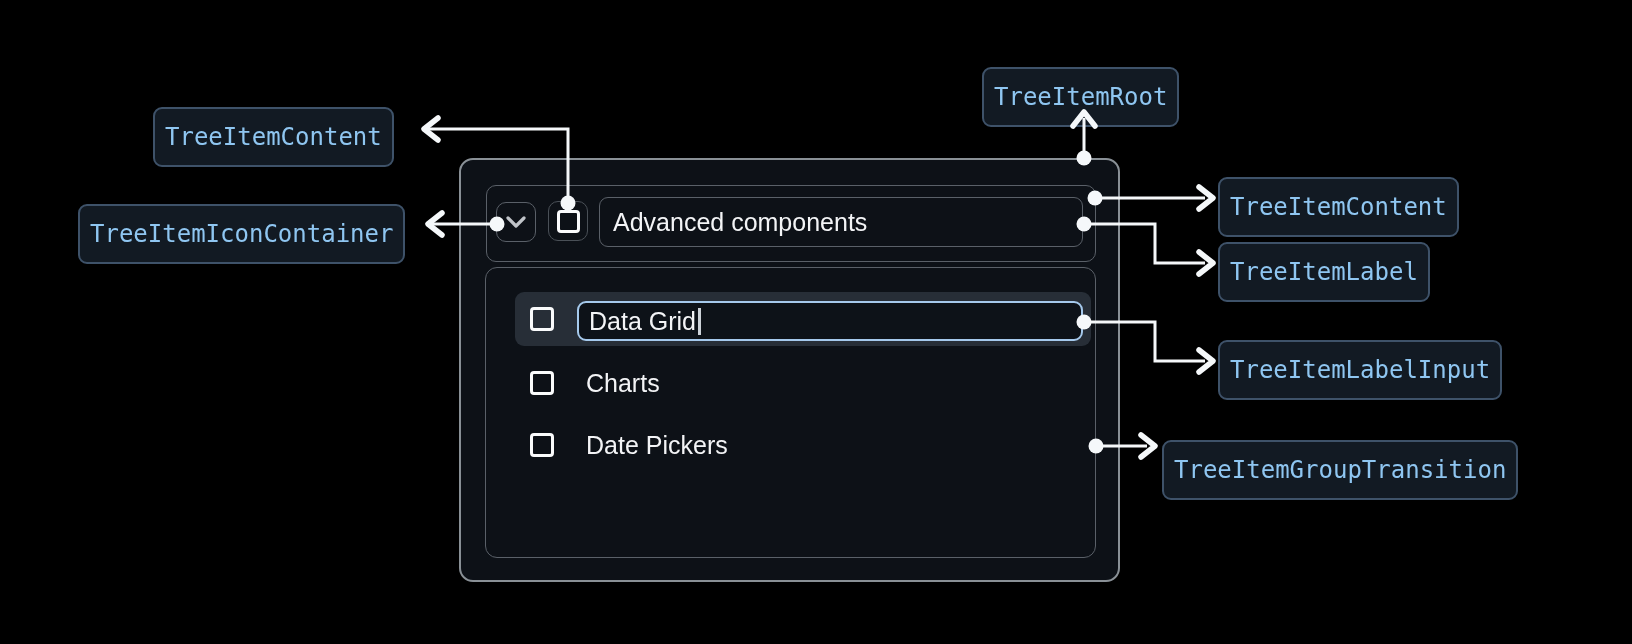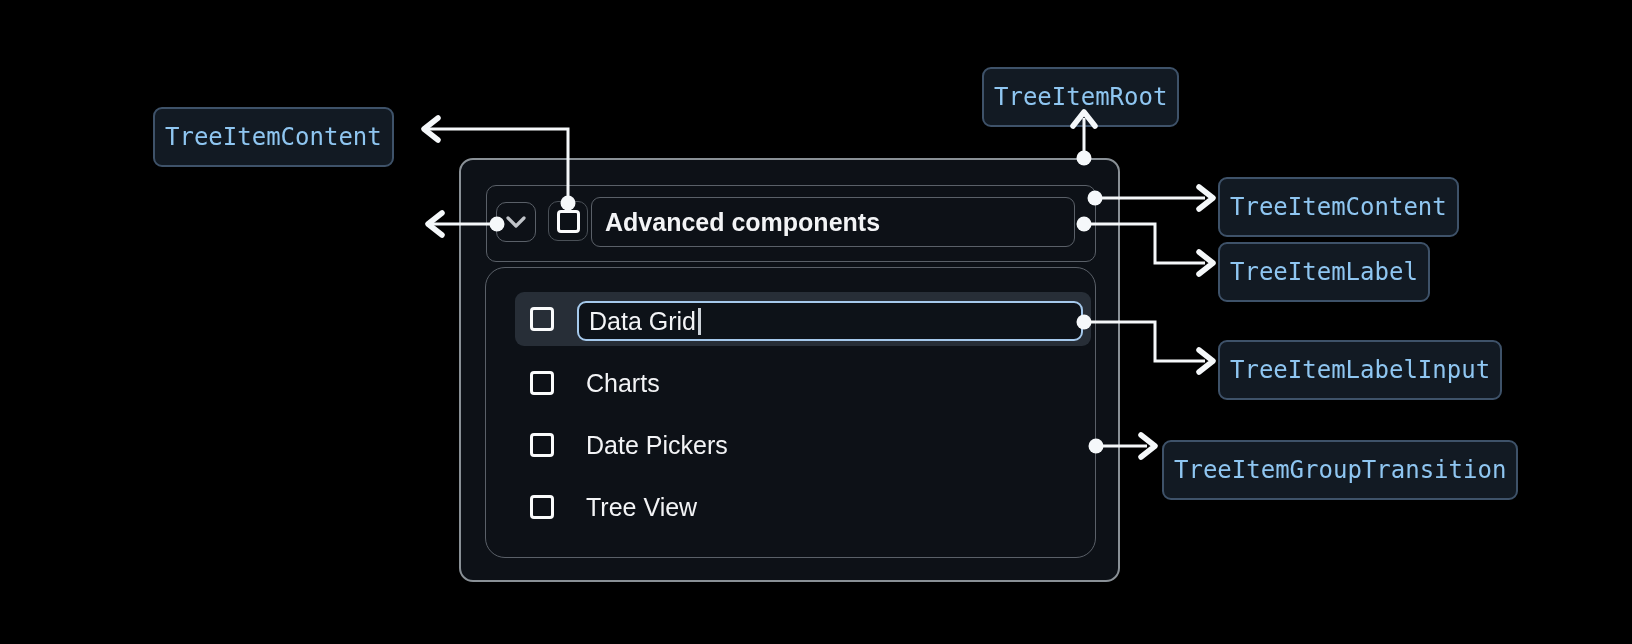--- a/index.html
+++ b/index.html
@@ -44,25 +44,25 @@
         border:1.5px solid var(--inner-border);border-radius:10px;}
   .iconbtn{position:absolute;left:9px;top:16px;width:40px;height:40px;box-sizing:border-box;
         border:1.5px solid var(--inner-border);border-radius:10px;
         display:flex;align-items:center;justify-content:center;}
   .cbwrap{position:absolute;left:61px;top:15px;width:40px;height:40px;box-sizing:border-box;
         border:1.5px solid var(--faint-border);border-radius:10px;
         display:flex;align-items:center;justify-content:center;}
   .cb{display:block;width:24px;height:24px;box-sizing:border-box;
         border:3px solid var(--checkbox);border-radius:4px;background:transparent;}
   .cbwrap .cb{width:23px;height:23px;}
-  .labelbox{position:absolute;left:104px;top:11px;width:484px;height:50px;box-sizing:border-box;
+  .labelbox{position:absolute;left:112px;top:11px;width:484px;height:50px;box-sizing:border-box;
         border:1.5px solid var(--inner-border);border-radius:9px;
-        display:flex;align-items:center;padding:12px 13px;font-size:25px;color:var(--text);font-weight:bold;}
+        display:flex;align-items:center;padding:12px 13px;font-size:25px;color:var(--text);}
   .group{position:absolute;left:24px;top:107px;width:611px;height:291px;box-sizing:border-box;
-        border:1.5px solid var(--inner-border);border-radius:20px;}
+        border:1.5px solid var(--inner-border);border-radius:12px;}
 
   .row{position:absolute;left:0;width:100%;height:48px;}
   .row .cb{position:absolute;left:44px;top:12px;}
   .rowlabel{position:absolute;left:100px;top:50%;transform:translateY(-50%);
         font-size:25px;color:var(--text);white-space:nowrap;}
   .r2{top:91px}.r3{top:153px}.r4{top:215px}
 
   .row-editing{position:absolute;left:29px;top:24px;width:576px;height:54px;
         background:var(--row-highlight-bg);border-radius:9px;}
   .row-editing .cb{position:absolute;left:15px;top:15px;}
@@ -77,20 +77,21 @@
   .chead{fill:none;stroke:var(--connector);stroke-width:5.5;stroke-linecap:round;stroke-linejoin:round;}
   .cdot{fill:var(--connector);}
   .chevron{fill:none;stroke:var(--chevron);stroke-width:3.2;stroke-linecap:round;stroke-linejoin:round;}
 </style>
 </head>
 <body>
 
 <div class="stage">
 
   <div class="badge b-checkbox">TreeItemContent</div>
+  <div class="badge b-iconcontainer">TreeItemIconContainer</div>
   <div class="badge b-root">TreeItemRoot</div>
   <div class="badge b-content">TreeItemContent</div>
   <div class="badge b-label">TreeItemLabel</div>
   <div class="badge b-labelinput">TreeItemLabelInput</div>
   <div class="badge b-grouptransition">TreeItemGroupTransition</div>
 
   <div class="root">
 
     <div class="content">
       <div class="iconbtn">
@@ -119,24 +120,20 @@
       <div class="row r2">
         <span class="cb"></span>
         <span class="rowlabel">Charts</span>
       </div>
 
       <div class="row r3">
         <span class="cb"></span>
         <span class="rowlabel">Date Pickers</span>
       </div>
 
-      <div class="row r4">
-        <span class="cb"></span>
-        <span class="rowlabel">Tree View</span>
-      </div>
 
     </div>
   </div>
 
   <svg class="connectors" viewBox="0 0 1632 644">
     <g>
       <path class="cline" d="M568 203 V129 H426"></path>
       <path class="chead" d="M438 118 L424 129 L438 140"></path>
       <circle class="cdot" cx="568" cy="203" r="7.5"></circle>
     </g>

